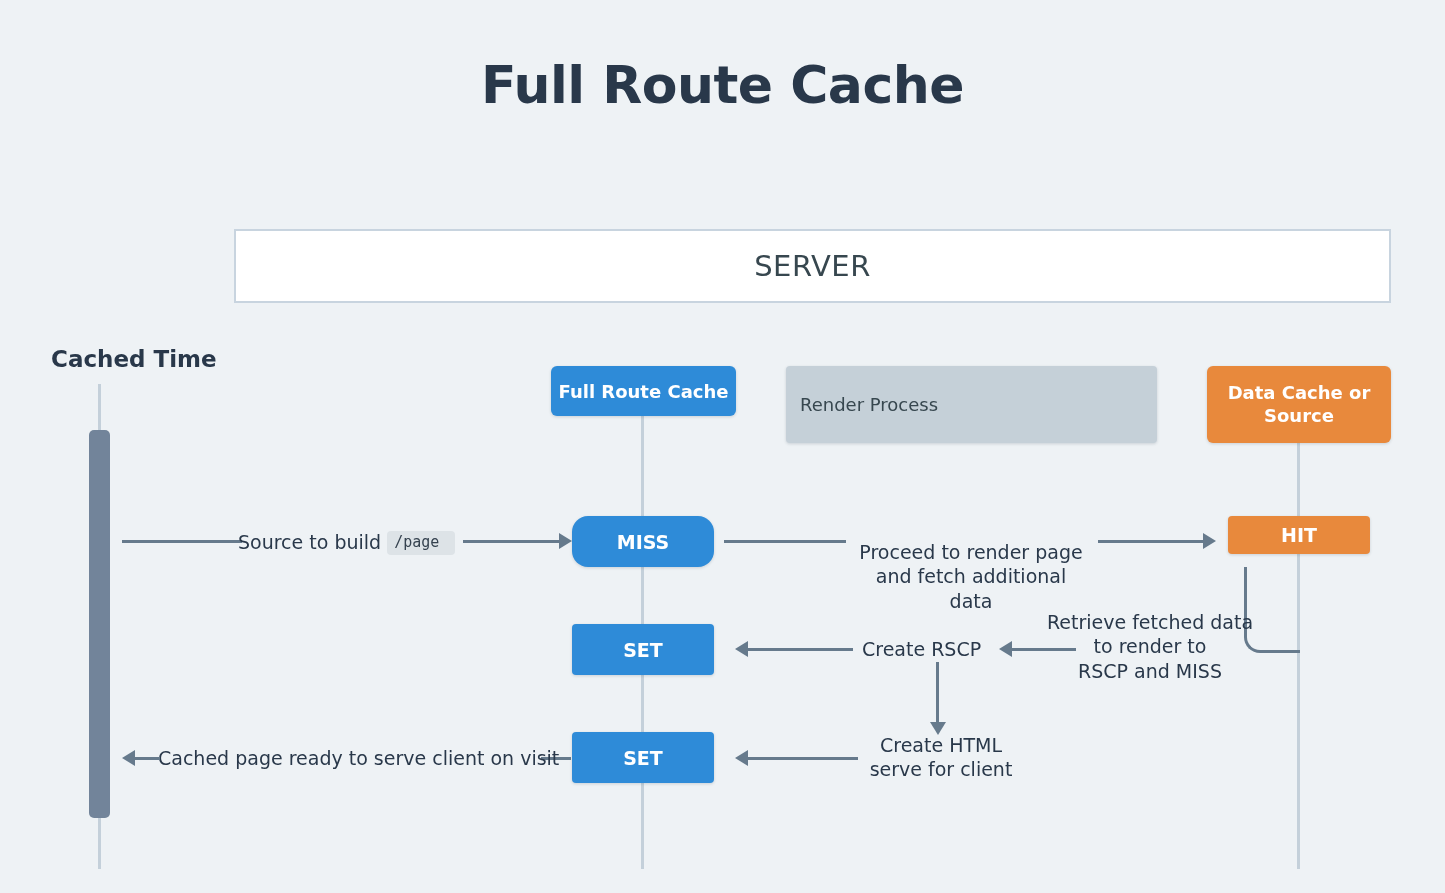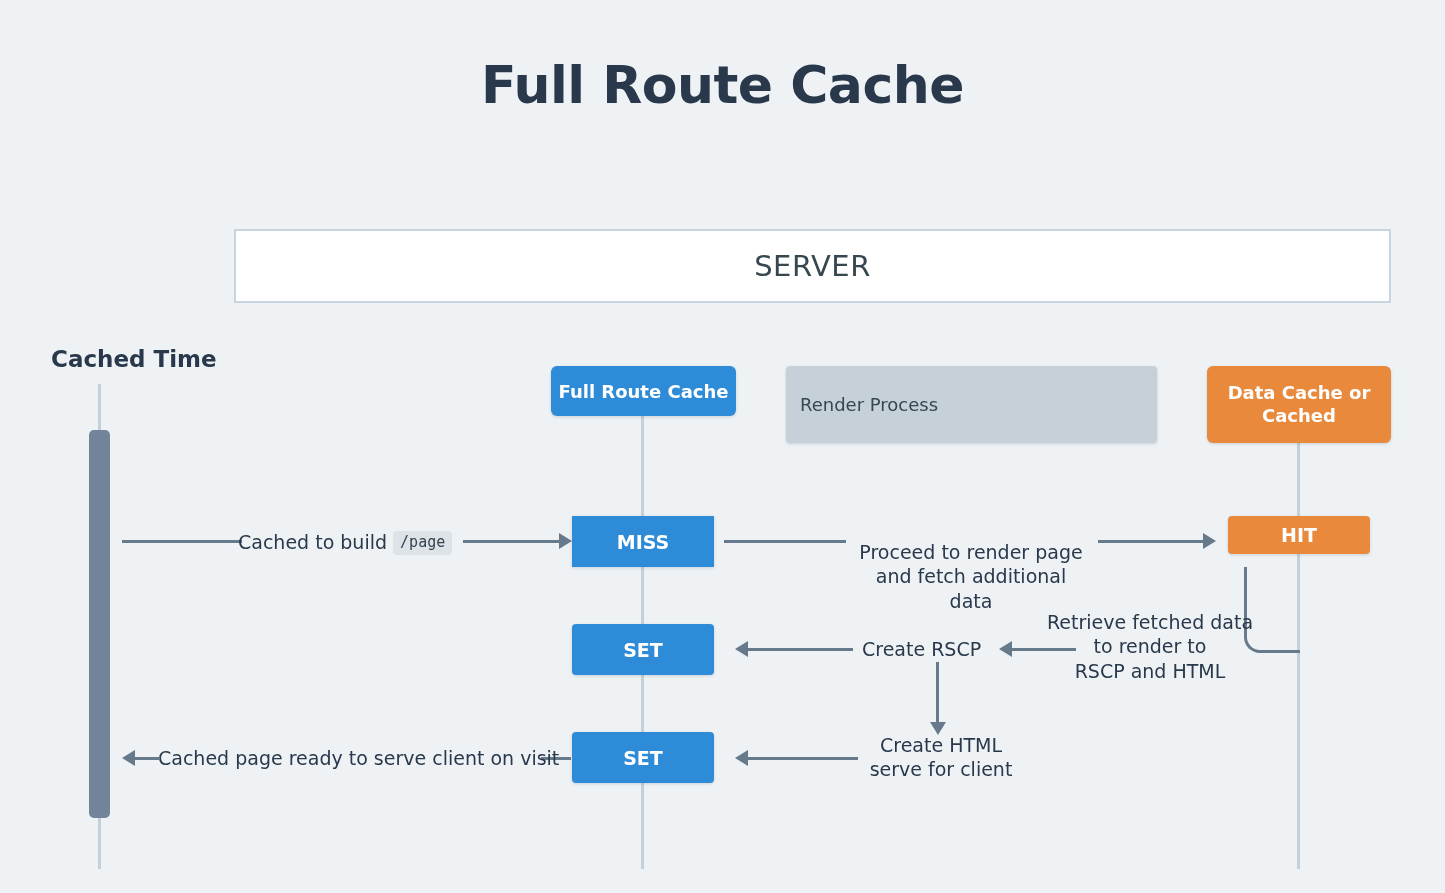--- a/index.html
+++ b/index.html
@@ -104,21 +104,21 @@
     color: #37474f;
     justify-content: flex-start;
     text-align: center;
     border-radius: 4px;
   }
 
   .n-frc        { left: 551px;  top: 366px; width: 185px; height: 50px;  font-size: 18px; }
   .n-render     { left: 786px;  top: 366px; width: 371px; height: 77px;  font-size: 18px; padding-left: 14px; }
   .n-datacache  { left: 1207px; top: 366px; width: 184px; height: 77px;  font-size: 18px; line-height: 1.25; }
 
-  .n-miss  { left: 572px;  top: 516px; width: 142px; height: 51px; font-size: 19px; border-radius: 0; }
+  .n-miss  { left: 572px;  top: 516px; width: 142px; height: 51px; font-size: 19px; border-radius: 16px; }
   .n-hit   { left: 1228px; top: 516px; width: 142px; height: 38px; font-size: 19px; border-radius: 4px; }
   .n-set1  { left: 572px;  top: 624px; width: 142px; height: 51px; font-size: 19px; border-radius: 4px; }
   .n-set2  { left: 572px;  top: 732px; width: 142px; height: 51px; font-size: 19px; border-radius: 4px; }
 
   
   .msg {
     position: absolute;
     font-size: 19px;
     color: #29384a;
     text-align: center;
@@ -131,21 +131,21 @@
   .m-proceed   { left: 852px;  top: 517px; width: 238px; margin-top: 23px; }
   .m-createrscp{ left: 862px;  top: 637px; }
   .m-retrieve  { left: 1040px; top: 610px; width: 220px; }
   .m-cached    { left: 158px;  top: 746px; }
   .m-createhtml{ left: 866px;  top: 733px; width: 150px; }
 
   .code-chip {
     display: inline-block;
     background: #dde3e7;
     border-radius: 4px;
-    padding: 2px 7px 3px 7px;
+    padding: 2px 16px 3px 7px;
     font-family: "DejaVu Sans Mono", "Liberation Mono", monospace;
     font-size: 15px;
     color: #35424f;
     vertical-align: 2px;
   }
 
   
   .line {
     position: absolute;
     background: #667a8c;
@@ -204,27 +204,27 @@
 
   <div class="lifeline ll-cache"></div>
   <div class="node blue n-frc">Full Route Cache</div>
 
   <div class="node gray n-render">Render Process</div>
 
   <div class="lifeline ll-data"></div>
   <div class="node orange n-datacache">
     <span>
       <span>Data Cache or</span><br>
-      <span>Cached</span>
+      <span>Source</span>
     </span>
   </div>
 
   <div class="line h" style="left:122px; top:540px; width:120px;"></div>
   <div class="msg m-request">
-    <span>Cached to build</span>
+    <span>Source to build</span>
     <span class="code-chip">/page</span>
   </div>
   <div class="line h" style="left:463px; top:540px; width:98px;"></div>
   <div class="arrow right" style="left:559px; top:533px;"></div>
 
   <div class="node blue n-miss">MISS</div>
 
   <div class="line h" style="left:724px; top:540px; width:122px;"></div>
   <div class="msg m-proceed multiline">
     <span>Proceed to render page</span><br>
@@ -233,21 +233,21 @@
   <div class="line h" style="left:1098px; top:540px; width:106px;"></div>
   <div class="arrow right" style="left:1203px; top:533px;"></div>
 
   <div class="node orange n-hit">HIT</div>
 
   <div class="elbow"></div>
 
   <div class="msg m-retrieve multiline">
     <span>Retrieve fetched data</span><br>
     <span>to render to</span><br>
-    <span>RSCP and HTML</span>
+    <span>RSCP and MISS</span>
   </div>
 
   <div class="line h" style="left:1012px; top:648px; width:64px;"></div>
   <div class="arrow left" style="left:999px; top:641px;"></div>
 
   <div class="msg m-createrscp">Create RSCP</div>
 
   <div class="line h" style="left:748px; top:648px; width:105px;"></div>
   <div class="arrow left" style="left:735px; top:641px;"></div>
 

